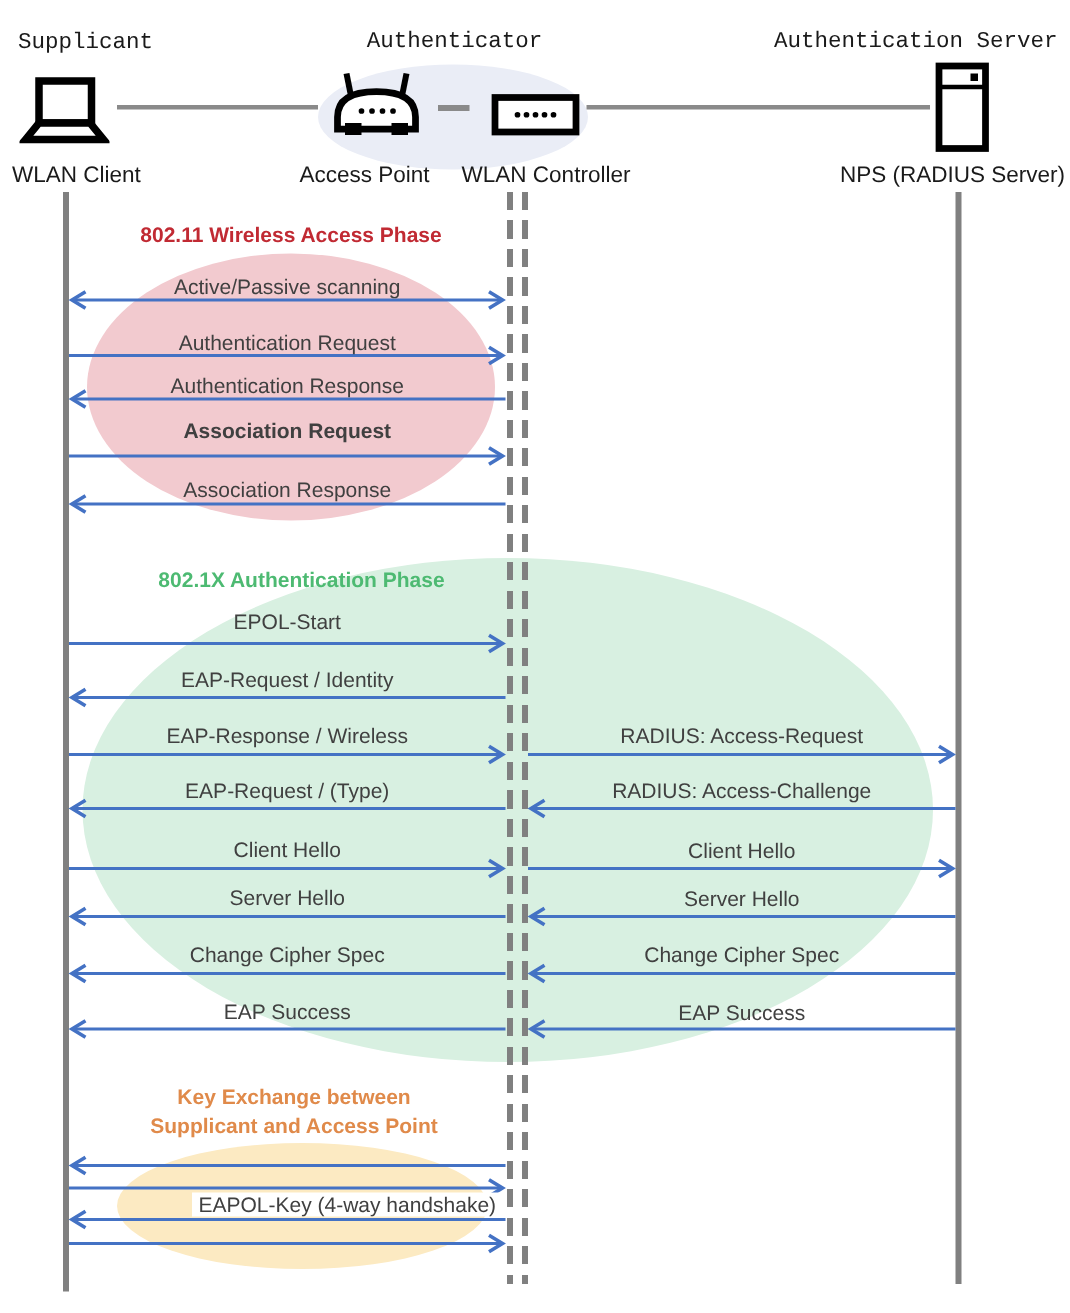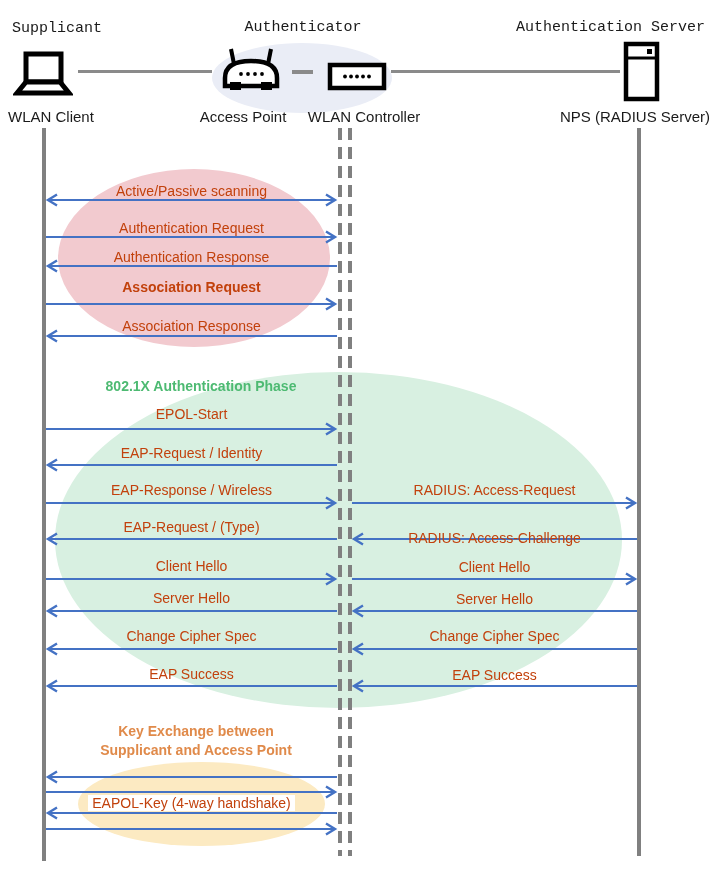--- a/index.html
+++ b/index.html
@@ -11,22 +11,22 @@
   .role-label{font-size:15px;color:#1a1a1a;white-space:nowrap;font-family:Liberation Mono, monospace;}
   .node-label{font-size:15px;color:#1a1a1a;white-space:nowrap;text-align:center;}
   .ellipse{border-radius:50%;z-index:0;}
   .lifeline{width:4px;background:#808080;z-index:1;}
   .lifeline-dashed{
     width:4px;z-index:1;
     background:repeating-linear-gradient(to bottom,#808080 0 12px,transparent 12px 19px);
   }
   .connector{height:3px;background:#8a8a8a;z-index:0;}
   .phase-title{font-size:14px;font-weight:bold;text-align:center;z-index:3;white-space:pre-line;line-height:19px;}
-  .msg-label{font-size:14px;text-align:center;z-index:3;color:#c2410c;white-space:nowrap;line-height:16px;}
-  .msg-label.boxed{z-index:3;}
+  .msg-label{font-size:14px;text-align:center;z-index:3;color:#404040;white-space:nowrap;line-height:16px;}
+  .msg-label.boxed{z-index:3;margin-left:40px;}
   .msg-label.boxed span{background:#ffffff;padding:0 4px;}
   .msg-arrow{z-index:2;overflow:visible;}
   svg{display:block;}
 </style>
 </head>
 <body>
 
 <div id="canvas">
 
   <div class="abs role-label" style="left:12px;top:20px;">Supplicant</div>
@@ -83,20 +83,21 @@
 
   <div class="abs ellipse" style="left:58px;top:169px;width:272px;height:178px;background:#F2CACF;"></div>
   <div class="abs ellipse" style="left:55px;top:372px;width:567px;height:336px;background:#D8F0E1;"></div>
   <div class="abs ellipse" style="left:78px;top:762px;width:247px;height:84px;background:#FCEAC2;"></div>
 
   <div class="abs lifeline" style="left:42px;top:128px;height:733px;"></div>
   <div class="abs lifeline-dashed" style="left:338px;top:128px;height:728px;"></div>
   <div class="abs lifeline-dashed" style="left:348px;top:128px;height:728px;"></div>
   <div class="abs lifeline" style="left:637px;top:128px;height:728px;"></div>
 
+  <div class="abs phase-title" style="left:46px;top:147px;width:296px;color:#C12A33;">802.11 Wireless Access Phase</div>
   <div class="abs phase-title" style="left:46px;top:377px;width:310px;color:#4DBA72;">802.1X Authentication Phase</div>
   <div class="abs phase-title" style="left:46px;top:722px;width:300px;color:#E08A4A;">Key Exchange between
 Supplicant and Access Point</div>
 
   <div id="messages">
       <svg width="291" height="14" class="abs msg-arrow" style="left:46px;top:193px;">
         <line x1="3" x2="288" y1="7" y2="7" stroke="#4472C4" stroke-width="2"></line>
         <polyline points="11,1.5 2,7 11,12.5" fill="none" stroke="#4472C4" stroke-width="2.4"></polyline>
         <polyline points="280,1.5 289,7 280,12.5" fill="none" stroke="#4472C4" stroke-width="2.4"></polyline>
       </svg>
@@ -143,21 +144,21 @@
       <div class="abs msg-label" style="left:352px;top:482px;width:285px;"><span>RADIUS: Access-Request</span></div>
       <svg width="291" height="14" class="abs msg-arrow" style="left:46px;top:532px;">
         <line x1="3" x2="291" y1="7" y2="7" stroke="#4472C4" stroke-width="2"></line>
         <polyline points="11,1.5 2,7 11,12.5" fill="none" stroke="#4472C4" stroke-width="2.4"></polyline>
       </svg>
       <div class="abs msg-label" style="left:46px;top:519px;width:291px;"><span>EAP-Request / (Type)</span></div>
       <svg width="285" height="14" class="abs msg-arrow" style="left:352px;top:532px;">
         <line x1="3" x2="285" y1="7" y2="7" stroke="#4472C4" stroke-width="2"></line>
         <polyline points="11,1.5 2,7 11,12.5" fill="none" stroke="#4472C4" stroke-width="2.4"></polyline>
       </svg>
-      <div class="abs msg-label" style="left:352px;top:530px;width:285px;"><span>RADIUS: Access-Challenge</span></div>
+      <div class="abs msg-label" style="left:352px;top:519px;width:285px;"><span>RADIUS: Access-Challenge</span></div>
       <svg width="291" height="14" class="abs msg-arrow" style="left:46px;top:572px;">
         <line x1="0" x2="288" y1="7" y2="7" stroke="#4472C4" stroke-width="2"></line>
         <polyline points="280,1.5 289,7 280,12.5" fill="none" stroke="#4472C4" stroke-width="2.4"></polyline>
       </svg>
       <div class="abs msg-label" style="left:46px;top:558px;width:291px;"><span>Client Hello</span></div>
       <svg width="285" height="14" class="abs msg-arrow" style="left:352px;top:572px;">
         <line x1="0" x2="282" y1="7" y2="7" stroke="#4472C4" stroke-width="2"></line>
         <polyline points="274,1.5 283,7 274,12.5" fill="none" stroke="#4472C4" stroke-width="2.4"></polyline>
       </svg>
       <div class="abs msg-label" style="left:352px;top:559px;width:285px;"><span>Client Hello</span></div>

